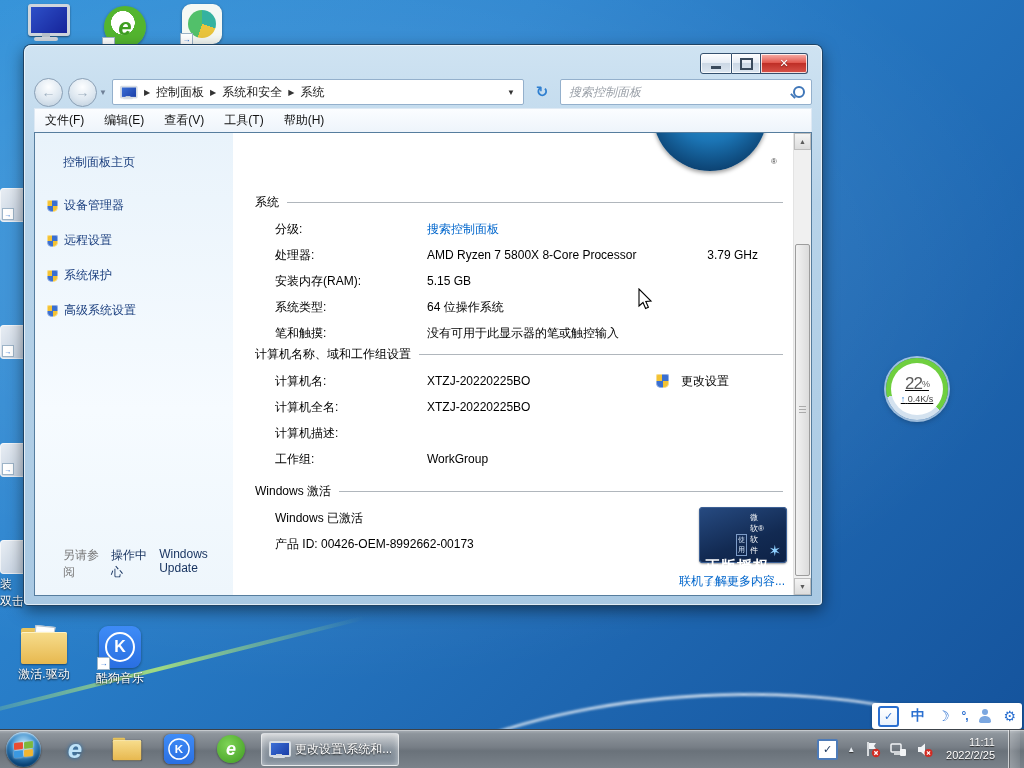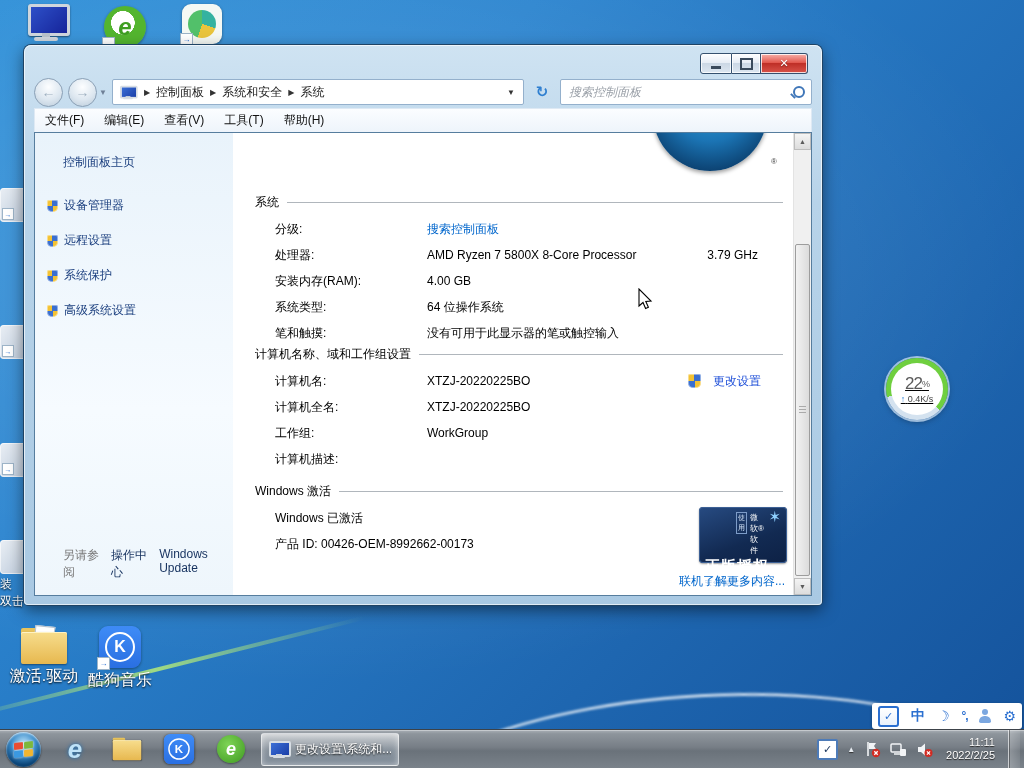--- a/index.html
+++ b/index.html
@@ -11,21 +11,21 @@
   .streak{position:absolute;pointer-events:none;}
   .streak1{width:760px;height:320px;left:330px;top:694px;border-radius:50%;
     border-top:3px solid rgba(255,255,255,.75);transform:rotate(-3deg);filter:blur(1px);}
   .streak2{width:430px;height:4px;left:-60px;top:668px;transform:rotate(-14deg);
     background:linear-gradient(90deg,rgba(170,230,110,0),rgba(180,235,120,.85),rgba(170,230,110,0));filter:blur(.5px);}
   .streak3{width:500px;height:2px;left:-40px;top:320px;transform:rotate(62deg);
     background:linear-gradient(90deg,rgba(255,255,255,0),rgba(255,255,255,.25),rgba(255,255,255,0));}
 
   
   .dicon{position:absolute;width:64px;display:flex;flex-direction:column;align-items:center;gap:2px;}
-  .dicon .lbl{color:#fff;text-shadow:0 1px 2px #000;font-size:16px;white-space:nowrap;}
+  .dicon .lbl{color:#fff;text-shadow:0 1px 2px #000;font-size:12px;white-space:nowrap;}
   .pc-icon{width:44px;height:38px;position:relative;}
   .pc-icon .scr{position:absolute;left:4px;top:0;width:36px;height:26px;border:3px solid #cfd6dd;border-radius:3px;
     background:linear-gradient(135deg,#2d50c8,#16249a);box-shadow:0 1px 2px rgba(0,0,0,.5);}
   .pc-icon .neck{position:absolute;left:18px;top:29px;width:8px;height:4px;background:#b9c2cb;}
   .pc-icon .base{position:absolute;left:10px;top:33px;width:24px;height:4px;background:#cfd6dd;border-radius:2px;}
   .ge-icon{width:42px;height:42px;border-radius:50%;
     background:radial-gradient(circle at 45% 40%,#fff 0 34%,#53b52f 35% 100%);
     display:flex;align-items:center;justify-content:center;box-shadow:0 1px 3px rgba(0,0,0,.4);}
   .ge-icon span{color:#3f9e22;font-weight:bold;font-size:24px;font-style:italic;}
   .swirl-icon{width:40px;height:40px;border-radius:9px;background:#f4f8f4;display:flex;align-items:center;justify-content:center;box-shadow:0 1px 3px rgba(0,0,0,.4);}
@@ -108,27 +108,27 @@
     box-shadow:0 2px 4px rgba(0,0,0,.4);overflow:hidden;}
   .regmark{position:absolute;left:538px;top:24px;color:#444;font-size:8px;}
   .sechdr{display:flex;align-items:center;height:16px;margin:0 10px 6px 22px;}
   .sechdr span{color:#000;padding-right:8px;white-space:nowrap;}
   .sechdr i{flex:1;border-top:1px solid #b0b6bc;height:0;}
   .rows{display:flex;flex-direction:column;}
   .rowline{display:flex;align-items:center;height:26px;padding-left:42px;color:#000;}
   .rowline .rl{width:152px;flex:0 0 auto;}
   .link{color:#0066cc;}
   .ghz{margin-left:auto;margin-right:35px;}
-  .chg{margin-left:auto;margin-right:32px;display:flex;align-items:center;gap:12px;color:#1d4ed8;}
+  .chg{margin-left:auto;margin-right:64px;display:flex;align-items:center;gap:12px;color:#000000;}
   .chg .mini-shield{width:13px;height:14px;}
   .m-t11{margin-top:11px;}
   .badge{position:absolute;right:6px;top:374px;width:88px;height:56px;border-radius:4px;
     background:linear-gradient(160deg,#274b82,#122a52 60%,#0d2145);box-shadow:inset 0 0 0 1px #3c6095,0 1px 2px rgba(0,0,0,.4);
     color:#fff;padding:5px 6px;box-sizing:border-box;}
-  .badge .b1{display:flex;align-items:flex-start;gap:3px;font-size:8px;margin-left:31px;}
+  .badge .b1{display:flex;align-items:flex-end;gap:3px;font-size:8px;margin-left:31px;}
   .badge .b1 .use{border:1px solid #7d9cc8;font-size:7px;padding:0 1px;color:#cfe0f5;}
   .badge .b1 .star{margin-left:auto;color:#8fd0ff;font-size:15px;line-height:10px;}
   .badge .b2{font-size:15px;font-weight:bold;letter-spacing:1px;margin-top:1px;}
   .badge .b3{font-size:7px;color:#a9c6e8;margin-top:2px;letter-spacing:1px;}
   .morelink{position:absolute;right:8px;top:440px;color:#0066cc;}
   
   .sbar{width:17px;background:#f0f0f0;display:flex;flex-direction:column;border-left:1px solid #e3e3e3;}
   .sbtn{height:17px;display:flex;align-items:center;justify-content:center;color:#5a5a5a;font-size:7px;
     background:linear-gradient(#f4f4f4,#dcdcdc);border:1px solid #bdbdbd;box-sizing:border-box;}
   .strack{flex:1;position:relative;}
@@ -350,21 +350,21 @@
             <span class="rl">分级:</span>
             <span class="link">搜索控制面板</span>
           </div>
           <div class="rowline">
             <span class="rl">处理器:</span>
             <span>AMD Ryzen 7 5800X 8-Core Processor</span>
             <span class="ghz">3.79 GHz</span>
           </div>
           <div class="rowline">
             <span class="rl">安装内存(RAM):</span>
-            <span>4.00 GB</span>
+            <span>5.15 GB</span>
           </div>
           <div class="rowline">
             <span class="rl">系统类型:</span>
             <span>64 位操作系统</span>
           </div>
           <div class="rowline">
             <span class="rl">笔和触摸:</span>
             <span>没有可用于此显示器的笔或触控输入</span>
           </div>
         </div>
@@ -380,26 +380,26 @@
             <span class="chg">
               <span class="mini-shield"></span>
               <span>更改设置</span>
             </span>
           </div>
           <div class="rowline">
             <span class="rl">计算机全名:</span>
             <span>XTZJ-20220225BO</span>
           </div>
           <div class="rowline">
+            <span class="rl">计算机描述:</span>
+            <span></span>
+          </div>
+          <div class="rowline">
             <span class="rl">工作组:</span>
             <span>WorkGroup</span>
-          </div>
-          <div class="rowline">
-            <span class="rl">计算机描述:</span>
-            <span></span>
           </div>
         </div>
 
         <div class="sechdr m-t11">
           <span>Windows 激活</span>
             <i></i>
         </div>
         <div class="rows">
           <div class="rowline">
             <span>Windows 已激活</span>

